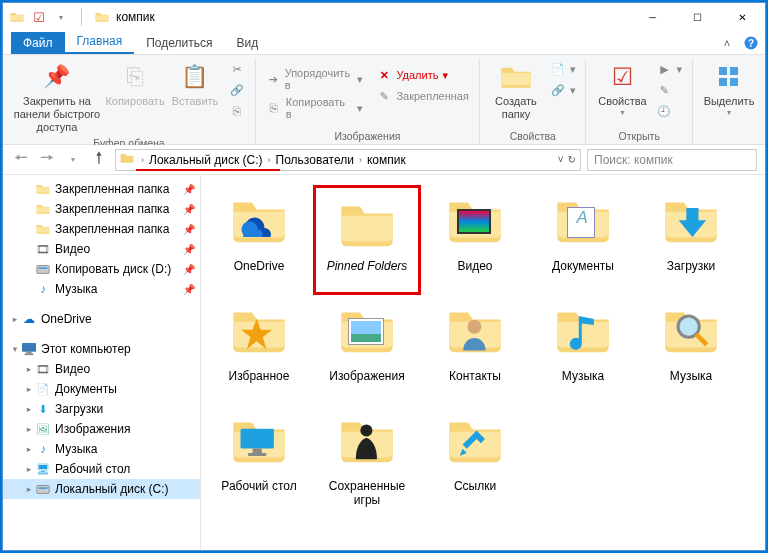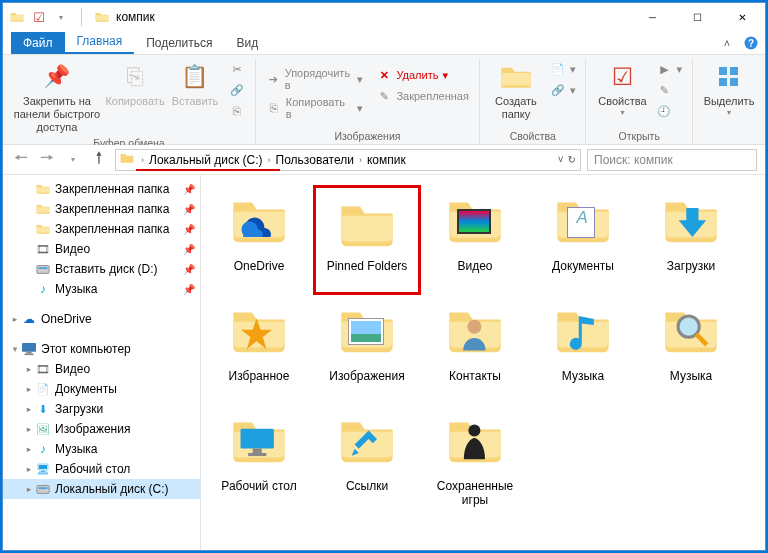--- a/index.html
+++ b/index.html
@@ -57,21 +57,21 @@
 .tree-item .ticon { width: 16px; height: 16px; margin-right: 4px; display: flex; align-items: center; justify-content: center; flex-shrink: 0; }
 .tree-item .tlabel { white-space: nowrap; overflow: hidden; text-overflow: ellipsis; flex: 1; }
 .tree-item .pin { font-size: 10px; color: #888; margin-left: 2px; }
 .tree-spacer { height: 10px; }
 
 .content { flex: 1; overflow-y: auto; padding: 10px 4px; }
 .icon-grid { display: flex; flex-wrap: wrap; gap: 0; }
 .grid-item { width: 108px; height: 110px; display: flex; flex-direction: column; align-items: center; justify-content: flex-start; padding-top: 6px; font-size: 12px; text-align: center; }
 .grid-item .gicon { width: 64px; height: 64px; display: flex; align-items: center; justify-content: center; margin-bottom: 4px; }
 .grid-item .glabel { line-height: 1.2; max-width: 100px; }
-.grid-item.highlighted { outline: 3px solid #e30000; outline-offset: -3px; }
+.grid-item.highlighted { outline: 3px solid #e30000; outline-offset: -3px; font-style: italic; }
 
 
 .statusbar { height: 22px; border-top: 1px solid #e5e5e5; display: flex; align-items: center; padding: 0 8px; font-size: 11px; color: #444; }
 .statusbar .sb-underline { position: absolute; bottom: 0; left: 8px; width: 85px; height: 2px; background: #d00; }
 .statusbar .view-toggle { margin-left: auto; display: flex; gap: 2px; }
 .vt-btn { width: 22px; height: 18px; border: 1px solid #ccc; display: flex; align-items: center; justify-content: center; font-size: 10px; }
 .vt-btn.active { background: #cce8ff; border-color: #99d1ff; }
 
 
 .tree::-webkit-scrollbar, .content::-webkit-scrollbar { width: 16px; }
@@ -306,21 +306,21 @@
         </div>
         <div class="tree-item">
           <span class="indent" style="width:20px"></span>
           <span class="twisty"></span>
           <span class="ticon">
             <svg width="14" height="14" viewBox="0 0 16 16">
               <rect x="1" y="4" width="14" height="9" rx="1" fill="#ccc" stroke="#888"></rect>
               <rect x="3" y="6" width="10" height="2" fill="#4aa3e0"></rect>
             </svg>
           </span>
-          <span class="tlabel">Вставить диск (D:)</span>
+          <span class="tlabel">Копировать диск (D:)</span>
           <span class="pin">📌</span>
         </div>
         <div class="tree-item">
           <span class="indent" style="width:20px"></span>
           <span class="twisty"></span>
           <span class="ticon">
             <span style="color:#1e9fe0;font-size:12px">♪</span>
           </span>
           <span class="tlabel">Музыка</span>
           <span class="pin">📌</span>
@@ -527,36 +527,36 @@
                   <rect x="6" y="17" width="12" height="2" fill="#888"></rect>
                 </svg></div>
             </div>
             <div class="glabel">Рабочий стол</div>
           </div>
           <div class="grid-item">
             <div class="gicon">
               <div style="position:relative;width:56px;height:56px"><svg width="56" height="47.6" viewBox="0 0 24 20">
                   <path fill="#f8d478" d="M1 3h8l2 3h12v12a2 2 0 0 1-2 2H3a2 2 0 0 1-2-2z"></path>
                   <path fill="#fbe6a3" d="M1 7h22v9a2 2 0 0 1-2 2H3a2 2 0 0 1-2-2z"></path>
-                </svg><svg style="position:absolute;left:10px;top:10px" width="33.6" height="33.6" viewBox="0 0 24 24">
-                  <path fill="#1e9fe0" d="M4 14l8-8 3 3-8 8zM14 4l6 6-3 3-6-6zM2 22l5-2-3-3z"></path>
-                </svg></div>
-            </div>
-            <div class="glabel">Ссылки</div>
-          </div>
-          <div class="grid-item">
-            <div class="gicon">
-              <div style="position:relative;width:56px;height:56px"><svg width="56" height="47.6" viewBox="0 0 24 20">
-                  <path fill="#f8d478" d="M1 3h8l2 3h12v12a2 2 0 0 1-2 2H3a2 2 0 0 1-2-2z"></path>
-                  <path fill="#fbe6a3" d="M1 7h22v9a2 2 0 0 1-2 2H3a2 2 0 0 1-2-2z"></path>
                 </svg><svg style="position:absolute;left:12px;top:8px" width="30.800000000000004" height="39.199999999999996" viewBox="0 0 18 26">
                   <circle cx="9" cy="5" r="4" fill="#222"></circle>
                   <path fill="#222" d="M2 24c0-10 5-14 7-14s7 4 7 14z"></path>
                 </svg></div>
             </div>
             <div class="glabel">Сохраненные игры</div>
           </div>
+          <div class="grid-item">
+            <div class="gicon">
+              <div style="position:relative;width:56px;height:56px"><svg width="56" height="47.6" viewBox="0 0 24 20">
+                  <path fill="#f8d478" d="M1 3h8l2 3h12v12a2 2 0 0 1-2 2H3a2 2 0 0 1-2-2z"></path>
+                  <path fill="#fbe6a3" d="M1 7h22v9a2 2 0 0 1-2 2H3a2 2 0 0 1-2-2z"></path>
+                </svg><svg style="position:absolute;left:10px;top:10px" width="33.6" height="33.6" viewBox="0 0 24 24">
+                  <path fill="#1e9fe0" d="M4 14l8-8 3 3-8 8zM14 4l6 6-3 3-6-6zM2 22l5-2-3-3z"></path>
+                </svg></div>
+            </div>
+            <div class="glabel">Ссылки</div>
+          </div>
         </div>
     </div>
   </div>
 
 
 </div>
 
 </body></html>

